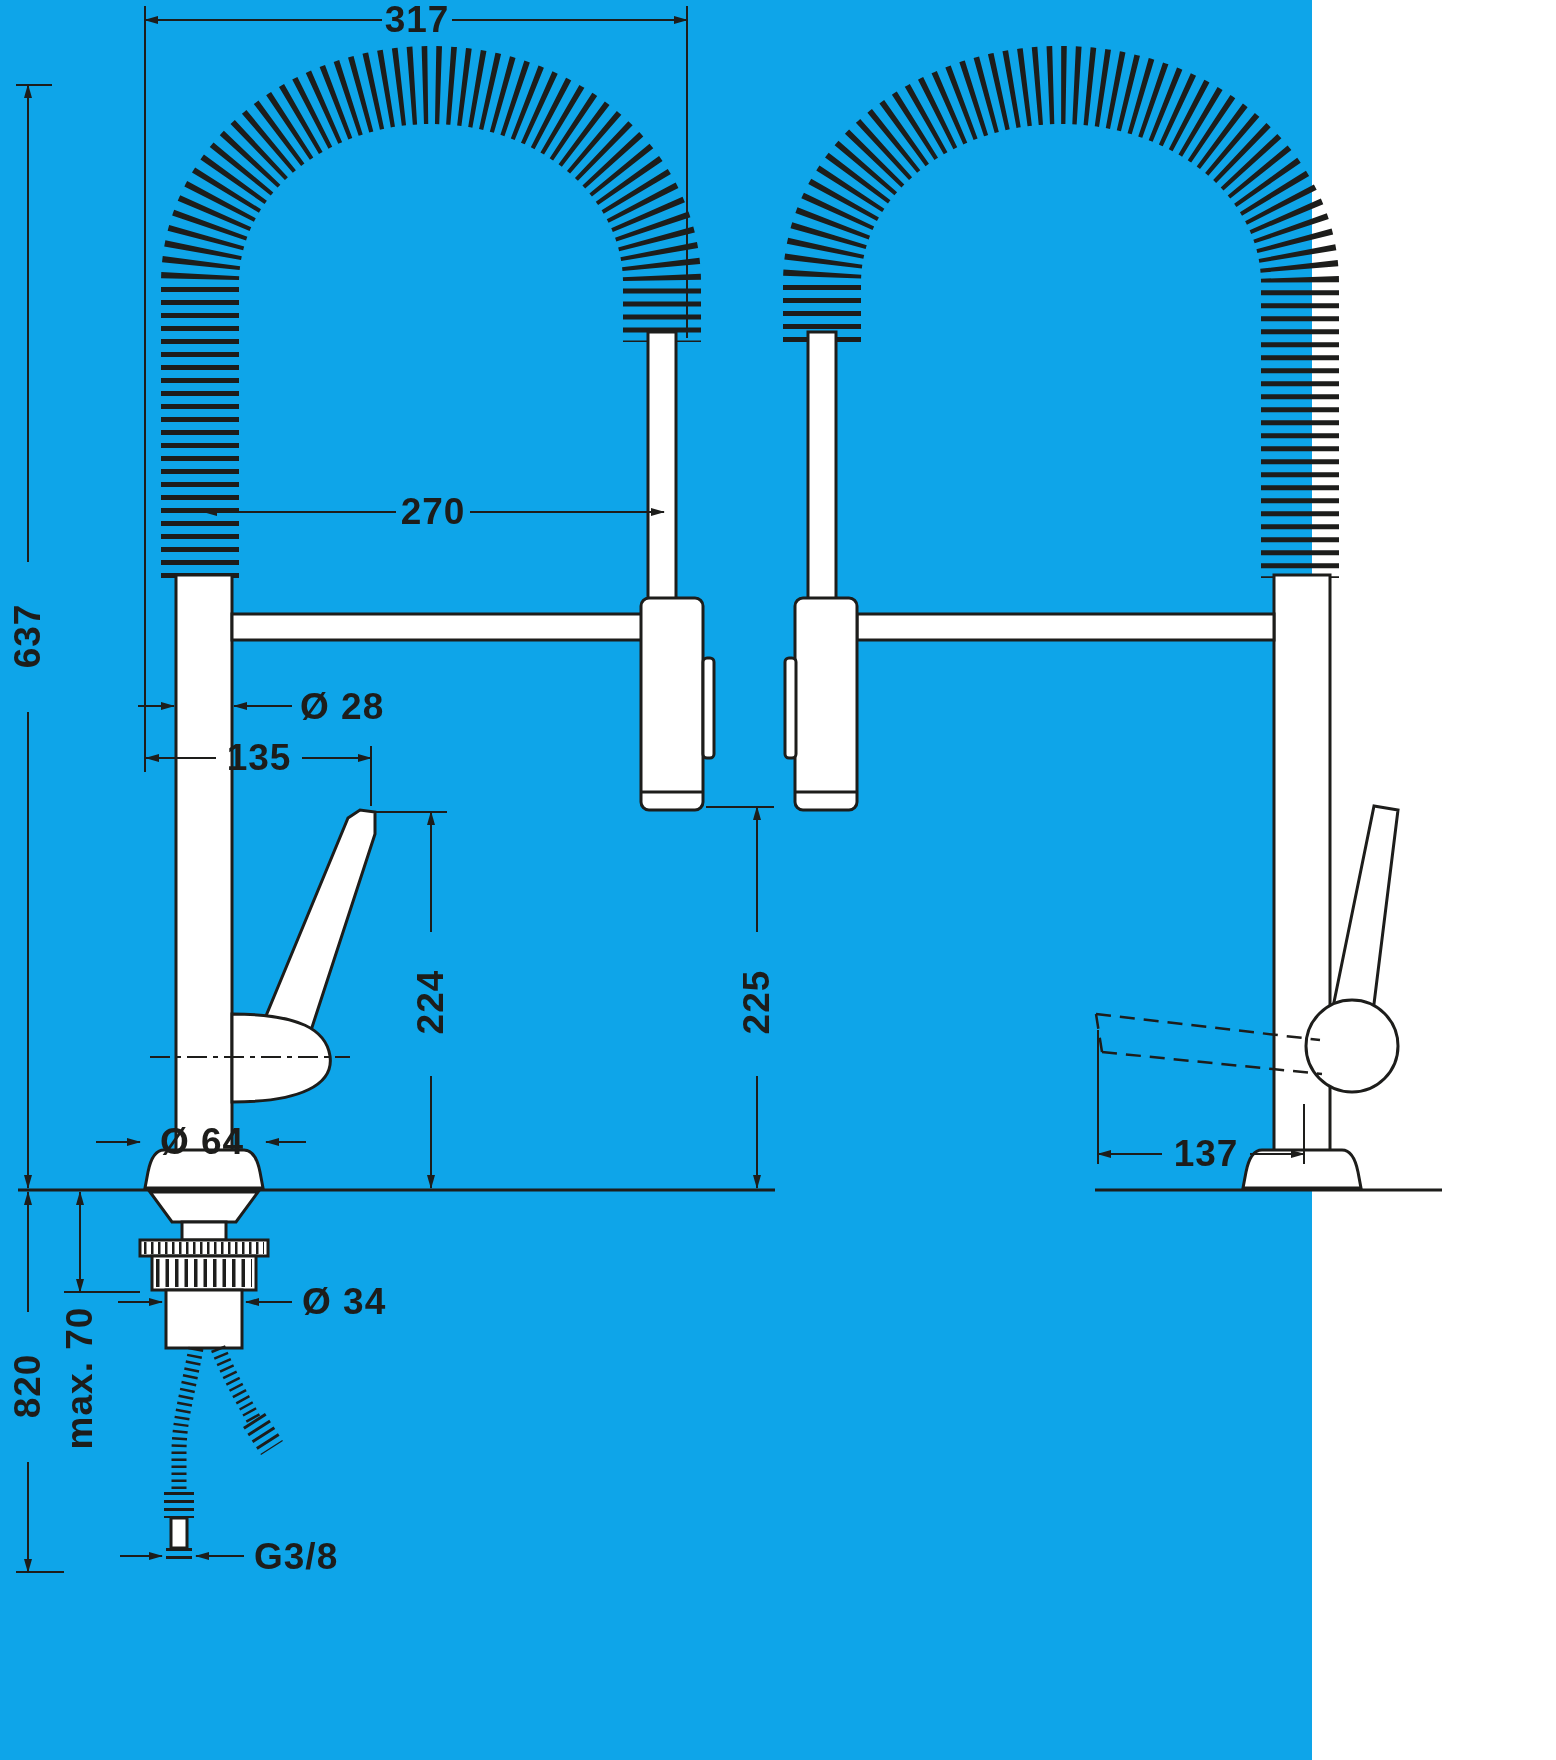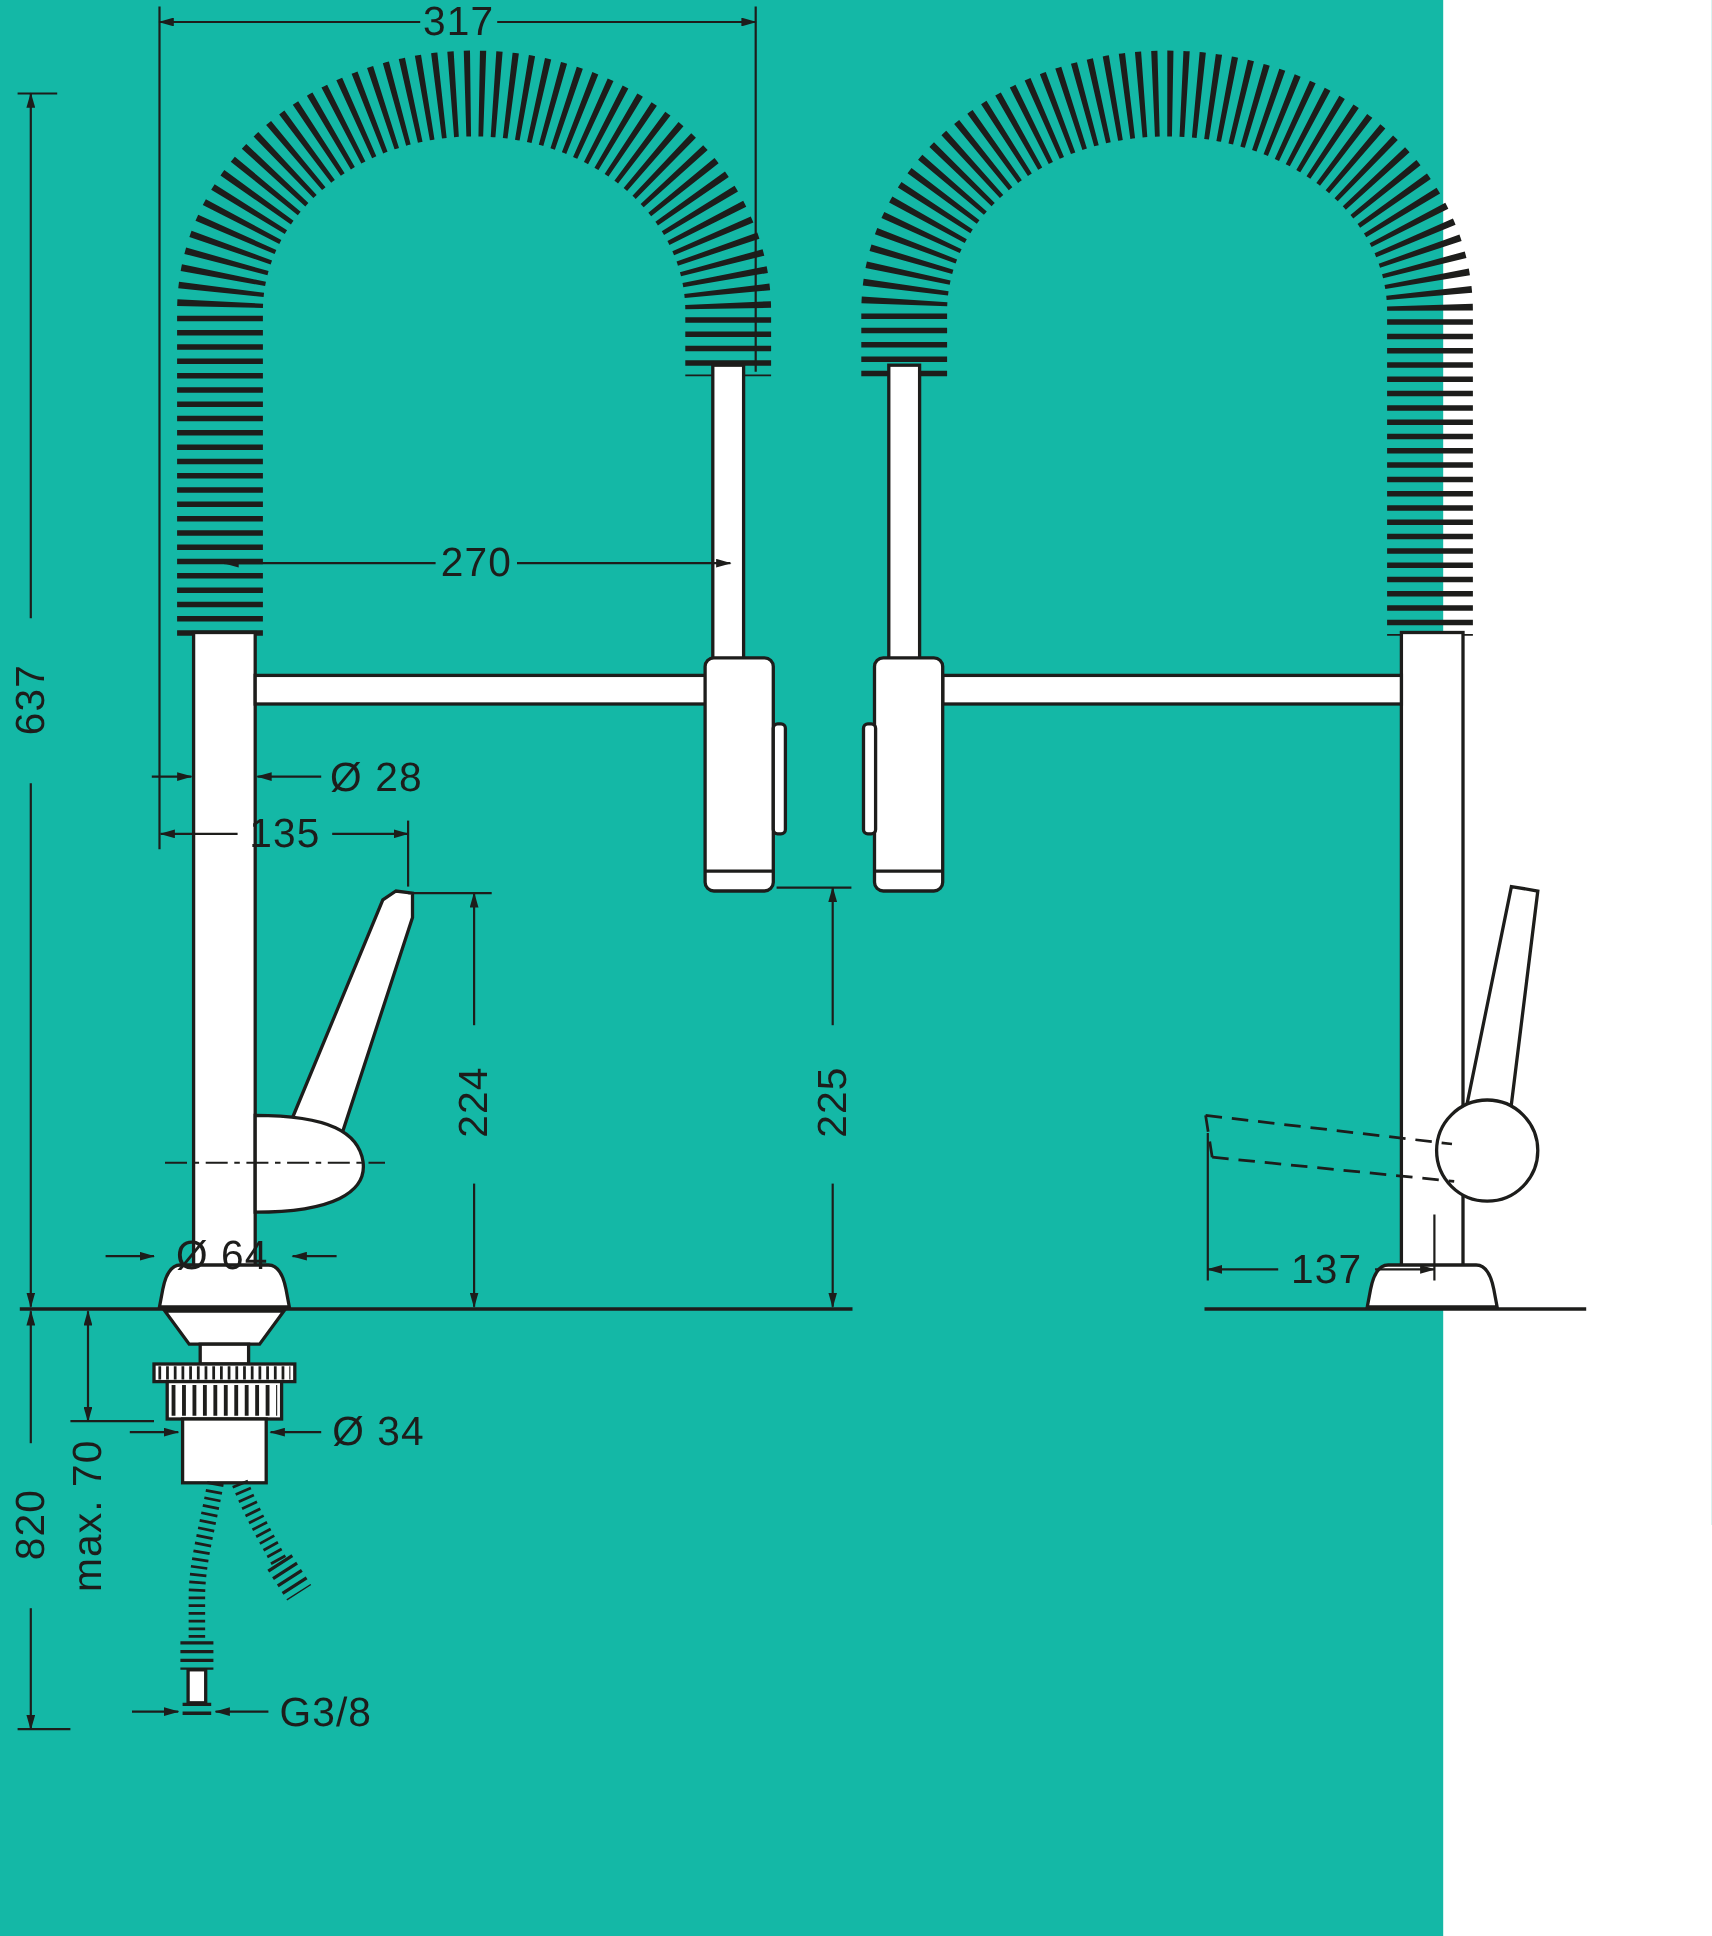--- a/index.html
+++ b/index.html
@@ -1,17 +1,17 @@
 <!DOCTYPE html>
 <html><head>
 <meta charset="utf-8">
 <style>
   html,body{margin:0;padding:0;background:#ffffff;}
-  .stage{position:relative;width:1312px;height:1760px;background:#14b8a6;
-         font-family:"Liberation Sans",sans-serif;}
+  .stage{position:relative;width:1312px;height:1760px;background:#0ea5e9;
+         font-family:"Liberation Sans",sans-serif;font-weight:bold;}
   svg{display:block;}
   text{font-family:"Liberation Sans",sans-serif;font-size:37px;fill:#1d1d1b;letter-spacing:1px;}
 </style>
 </head>
 <body>
 
 <div class="stage">
 <svg width="1556" height="1760" viewBox="0 0 1556 1760">
   <defs>
     <marker id="arw" refX="13" refY="4" markerWidth="14" markerHeight="8" orient="auto-start-reverse" markerUnits="userSpaceOnUse">

